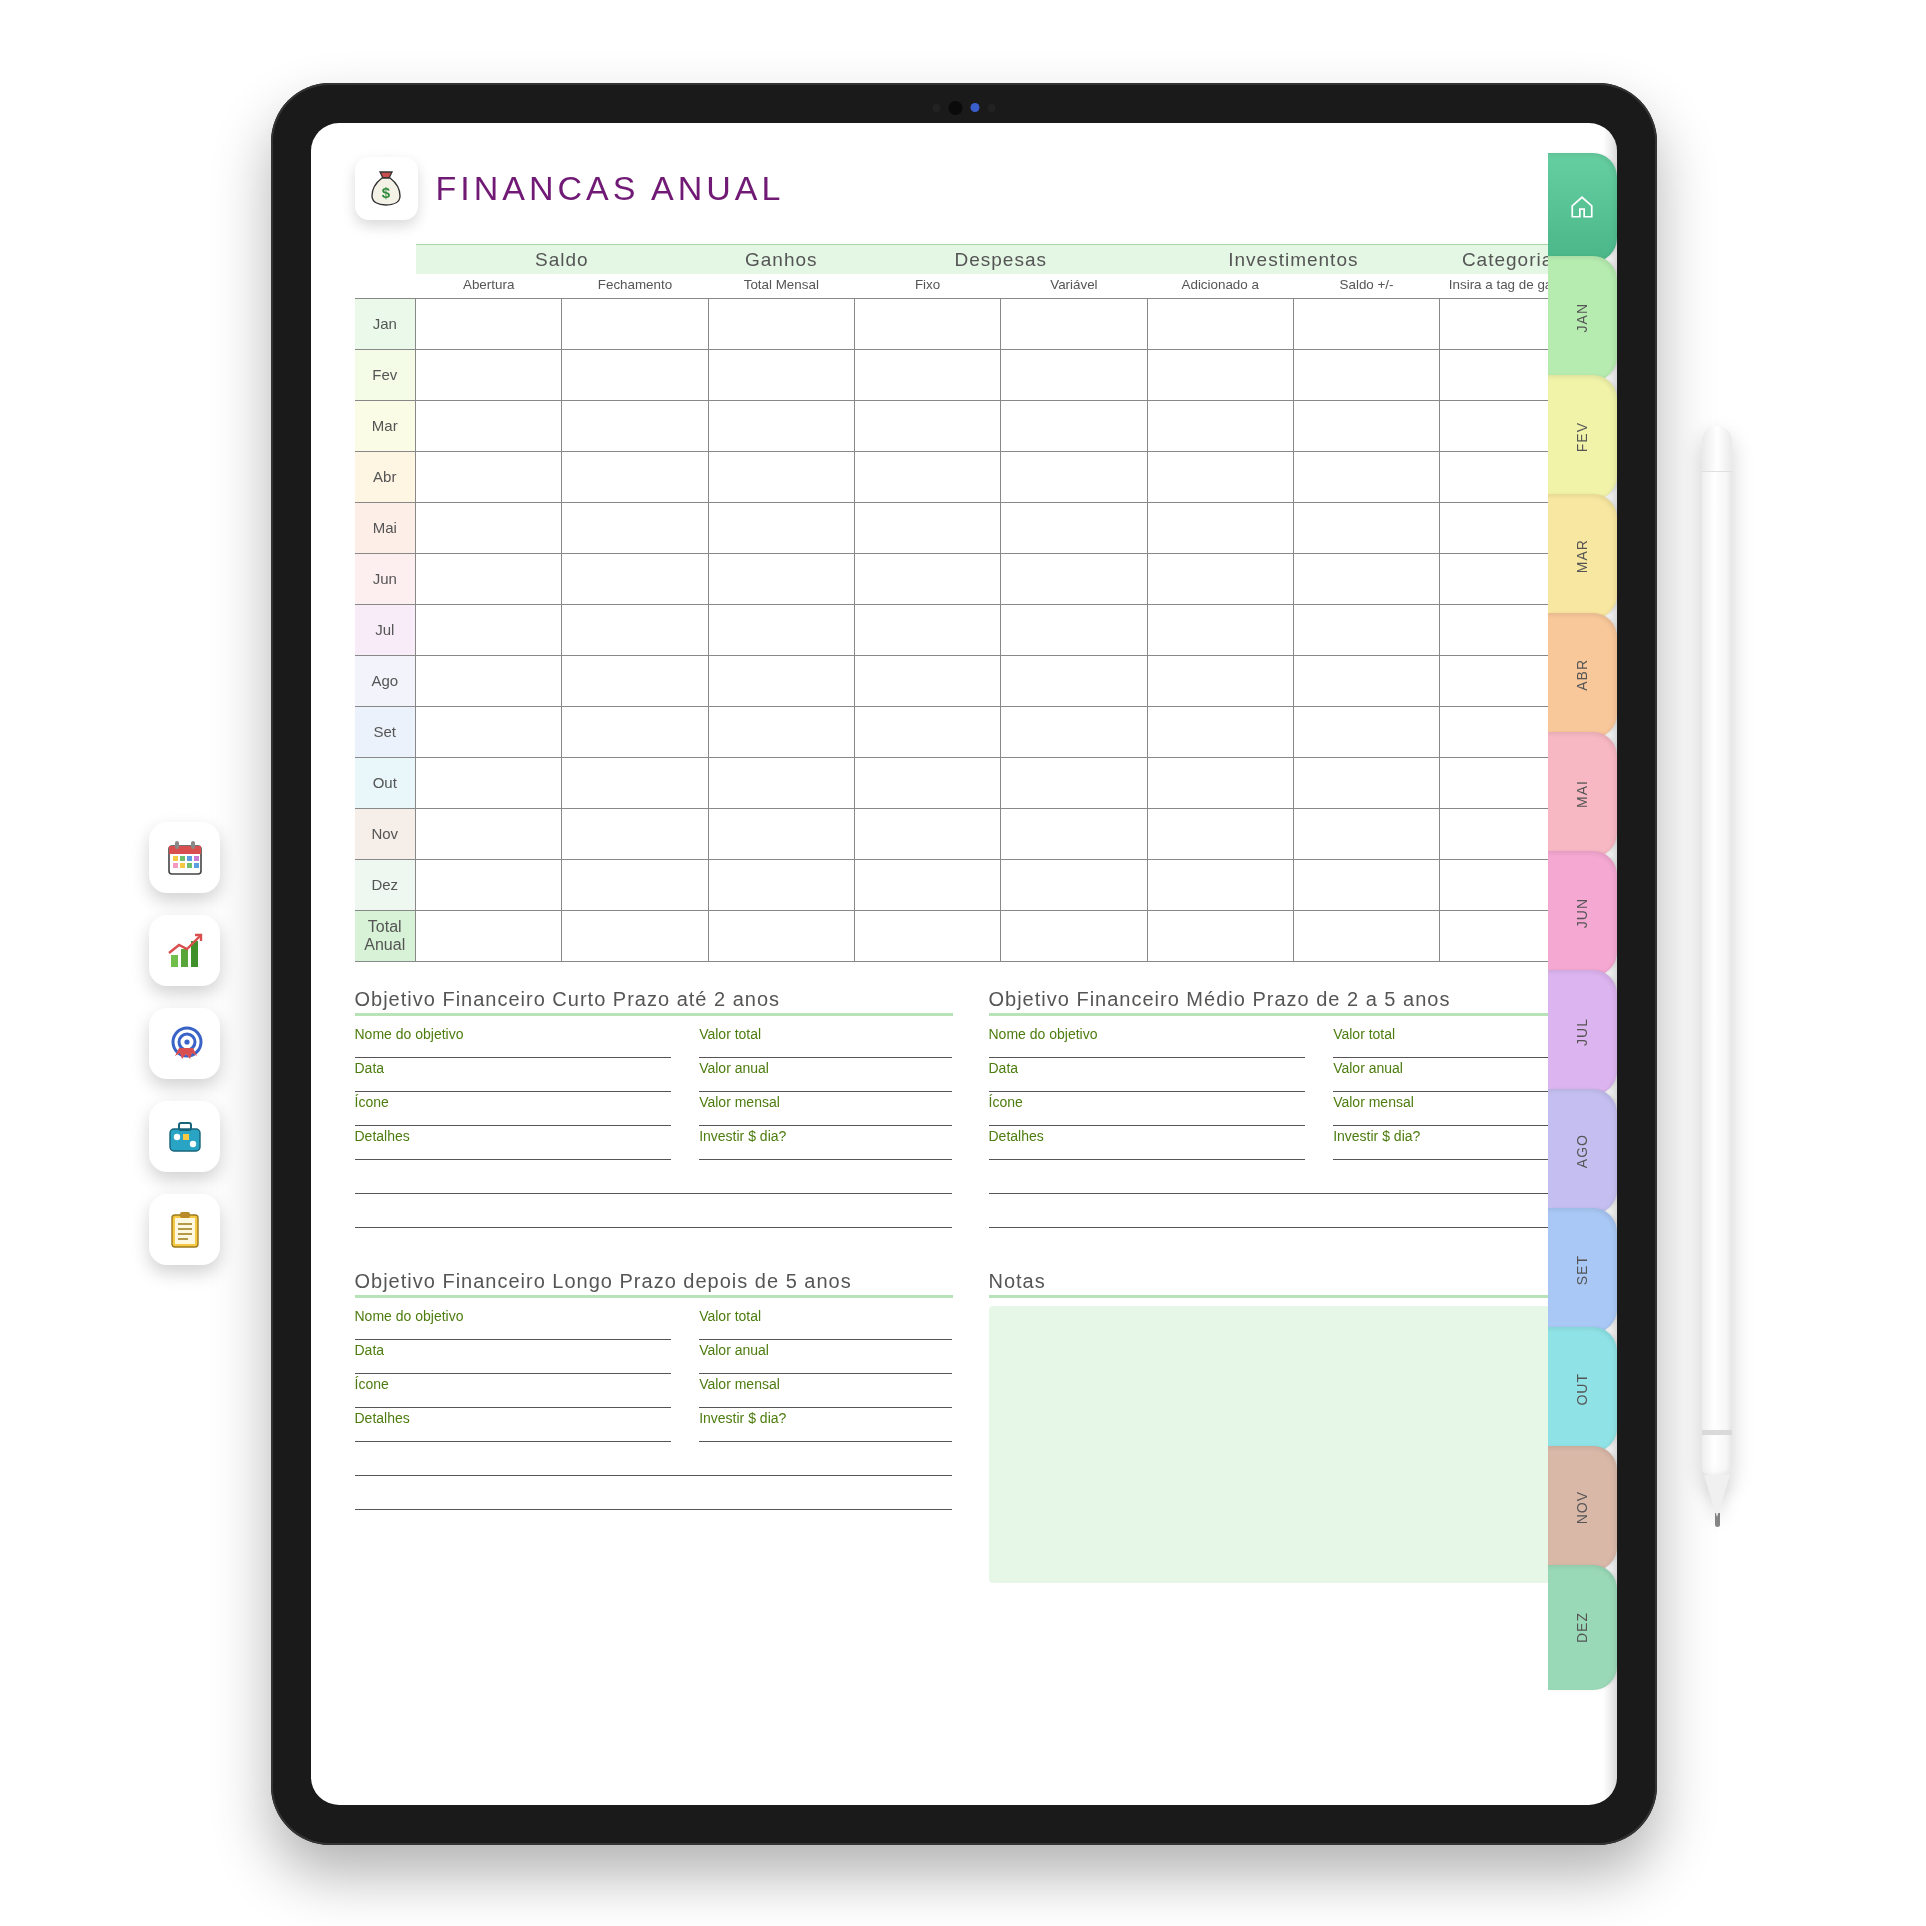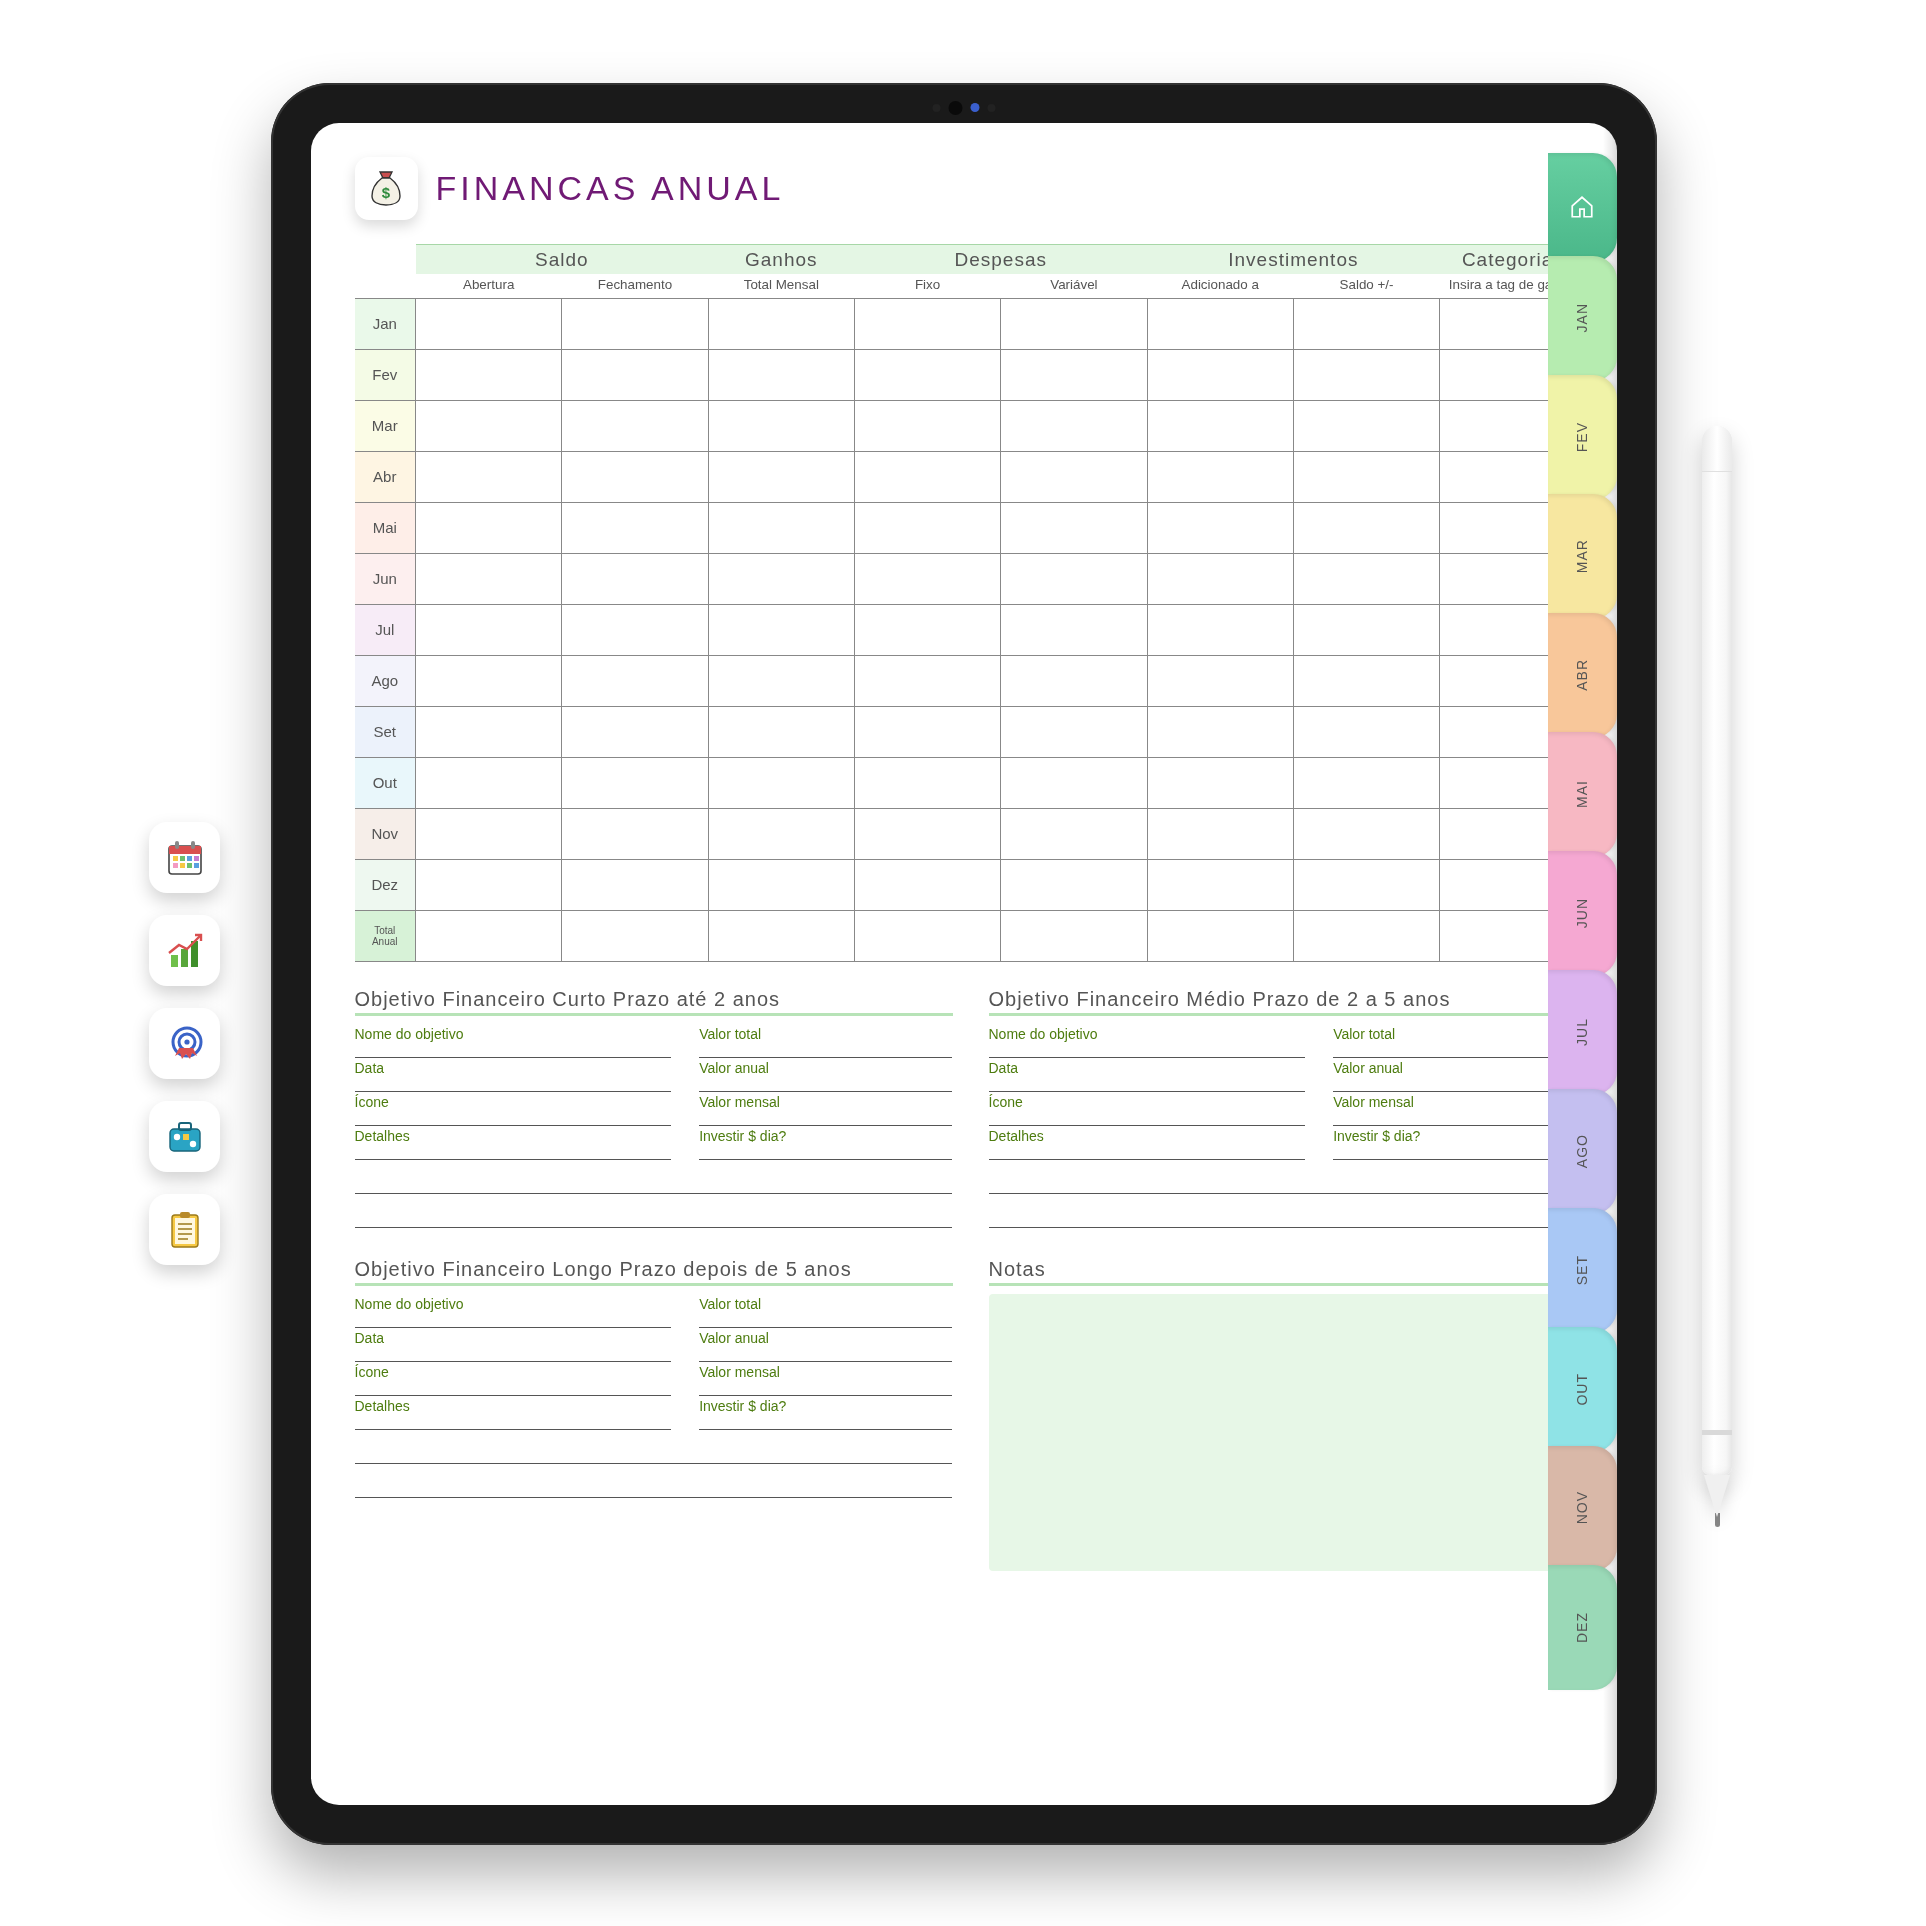--- a/index.html
+++ b/index.html
@@ -91,21 +91,21 @@
   .fin-table td {
     border: 1px solid #888;
     height: 51px;
   }
   .fin-table .month-cell {
     text-align: center;
     font-size: 15px;
     border: 1px solid #888;
     border-left: none;
   }
-  .total-row .month-cell { line-height: 1.1; font-size: 10px; background:#d7f2d7; }
+  .total-row .month-cell { line-height: 1.1; font-size: 16px; background:#d7f2d7; }
   .month-cell.jan { background:#eaf9ea; }
   .month-cell.fev { background:#f4fbe6; }
   .month-cell.mar { background:#fbfce6; }
   .month-cell.abr { background:#fef5e3; }
   .month-cell.mai { background:#feeee8; }
   .month-cell.jun { background:#fdefef; }
   .month-cell.jul { background:#f7ecf7; }
   .month-cell.ago { background:#f3f3fb; }
   .month-cell.set { background:#ecf2fb; }
   .month-cell.out { background:#e9f7fb; }
@@ -464,21 +464,21 @@
             <div class="goal-line">Ícone</div>
             <div class="goal-line">Valor mensal</div>
             <div class="goal-line">Detalhes</div>
             <div class="goal-line">Investir $ dia?</div>
             <div class="goal-blank full"></div>
             <div class="goal-blank full"></div>
           </div>
         </div>
       </div>
 
-      <div class="goals" style="margin-top:30px;">
+      <div class="goals" style="margin-top:42px;">
         <div class="goal-box">
           <div class="goal-title">Objetivo Financeiro Longo Prazo depois de 5 anos</div>
           <div class="goal-grid">
             <div class="goal-line">Nome do objetivo</div>
             <div class="goal-line">Valor total</div>
             <div class="goal-line">Data</div>
             <div class="goal-line">Valor anual</div>
             <div class="goal-line">Ícone</div>
             <div class="goal-line">Valor mensal</div>
             <div class="goal-line">Detalhes</div>

